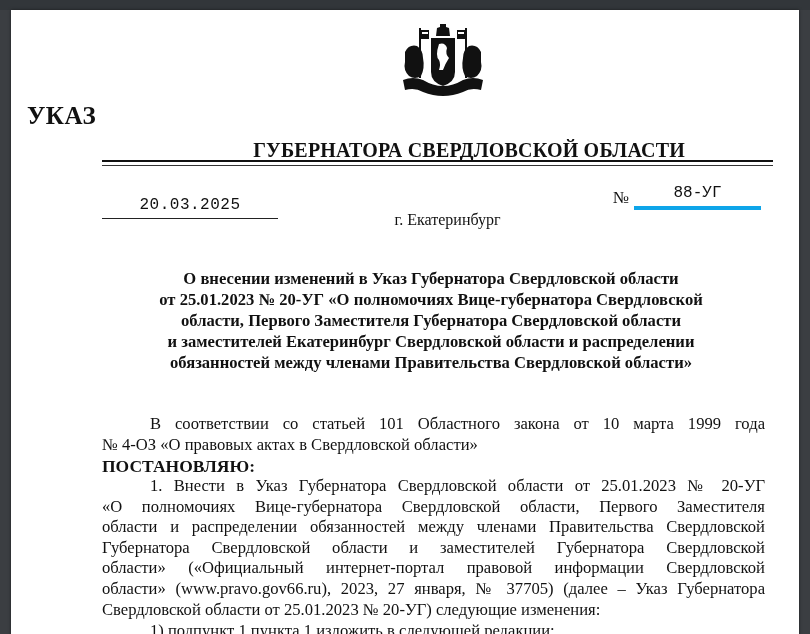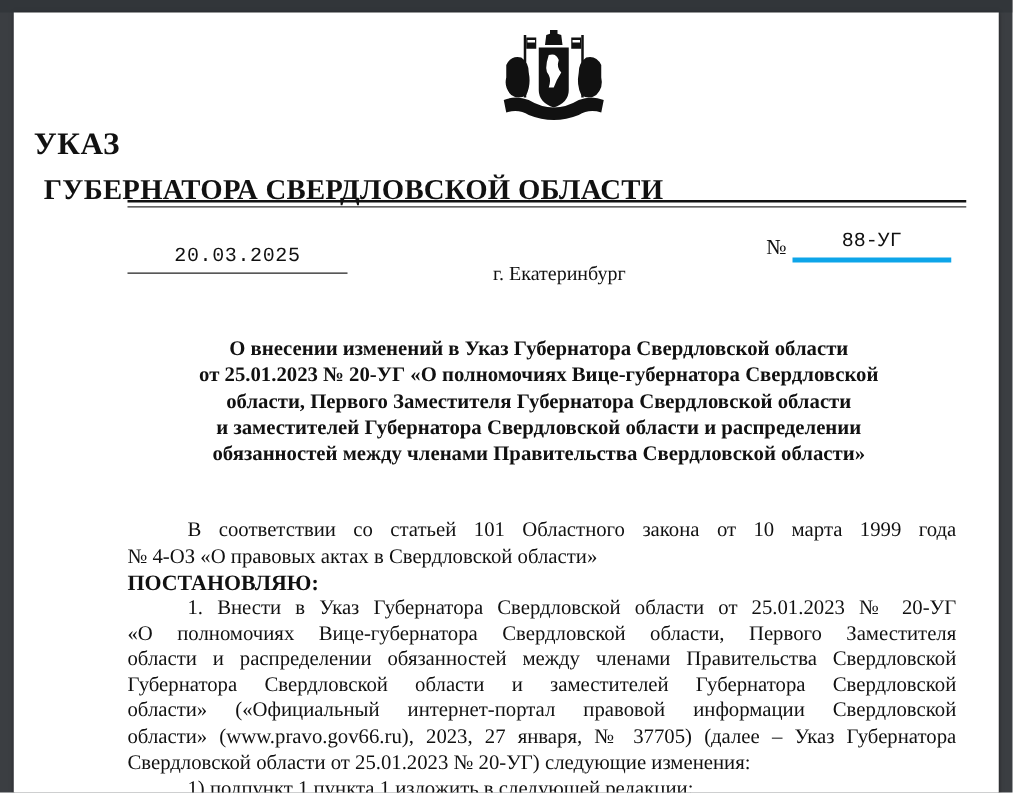--- a/index.html
+++ b/index.html
@@ -15,22 +15,22 @@
     position:absolute; left:11px; top:10px; width:788px; height:640px;
     background:#ffffff;
     box-shadow: 0 0 3px rgba(0,0,0,0.5);
   }
   .emblem { position:absolute; left:388px; top:12px; width:88px; height:74px; }
   .title-main {
     position:absolute; left:0; width:788px; top:92px; text-align:left;
     font-weight:bold; font-size:25px; letter-spacing:0.5px;padding-left:16px;
   }
   .title-sub {
-    position:absolute; left:0; width:674px; top:129px; text-align:left;
-    font-weight:bold; font-size:23px; padding-left:24px; box-sizing:border-box; letter-spacing:0.2px;
+    position:absolute; left:0; width:674px; top:129px; text-align:right;
+    font-weight:bold; font-size:20px; padding-left:24px; box-sizing:border-box; letter-spacing:0.2px;
   }
   .double-line {
     position:absolute; left:91px; top:150px; width:671px; height:6px;
     border-top:2px solid #111; border-bottom:1px solid #333;
     box-sizing:border-box;
   }
   .date-field {
     position:absolute; left:91px; top:186px; width:176px; height:22px;
     border-bottom:1px solid #222;
     font-family:"Liberation Mono", monospace; font-size:16px;
@@ -103,21 +103,21 @@
   <div class="date-field">20.03.2025</div>
   <div class="num-label">№</div>
   <div class="num-field">88-УГ</div>
 
   <div class="city">г. Екатеринбург</div>
 
   <div class="subject">
     <div>О внесении изменений в Указ Губернатора Свердловской области</div>
     <div style="margin-left:-18px;margin-right:-18px;">от 25.01.2023 № 20-УГ «О полномочиях Вице-губернатора Свердловской</div>
     <div>области, Первого Заместителя Губернатора Свердловской области</div>
-    <div>и заместителей Губернатора Свердловской области и распределении</div>
+    <div>и заместителей Екатеринбург Свердловской области и распределении</div>
     <div>обязанностей между членами Правительства Свердловской области»</div>
   </div>
 
   <div class="body-text p1">
     <span class="line ind" style="word-spacing:4px;">В соответствии со статьей 101 Областного закона от 10 марта 1999 года</span>
     <span class="line nojust">№ 4-ОЗ «О правовых актах в Свердловской области»</span>
   </div>
 
   <div class="decree">ПОСТАНОВЛЯЮ:</div>
 

